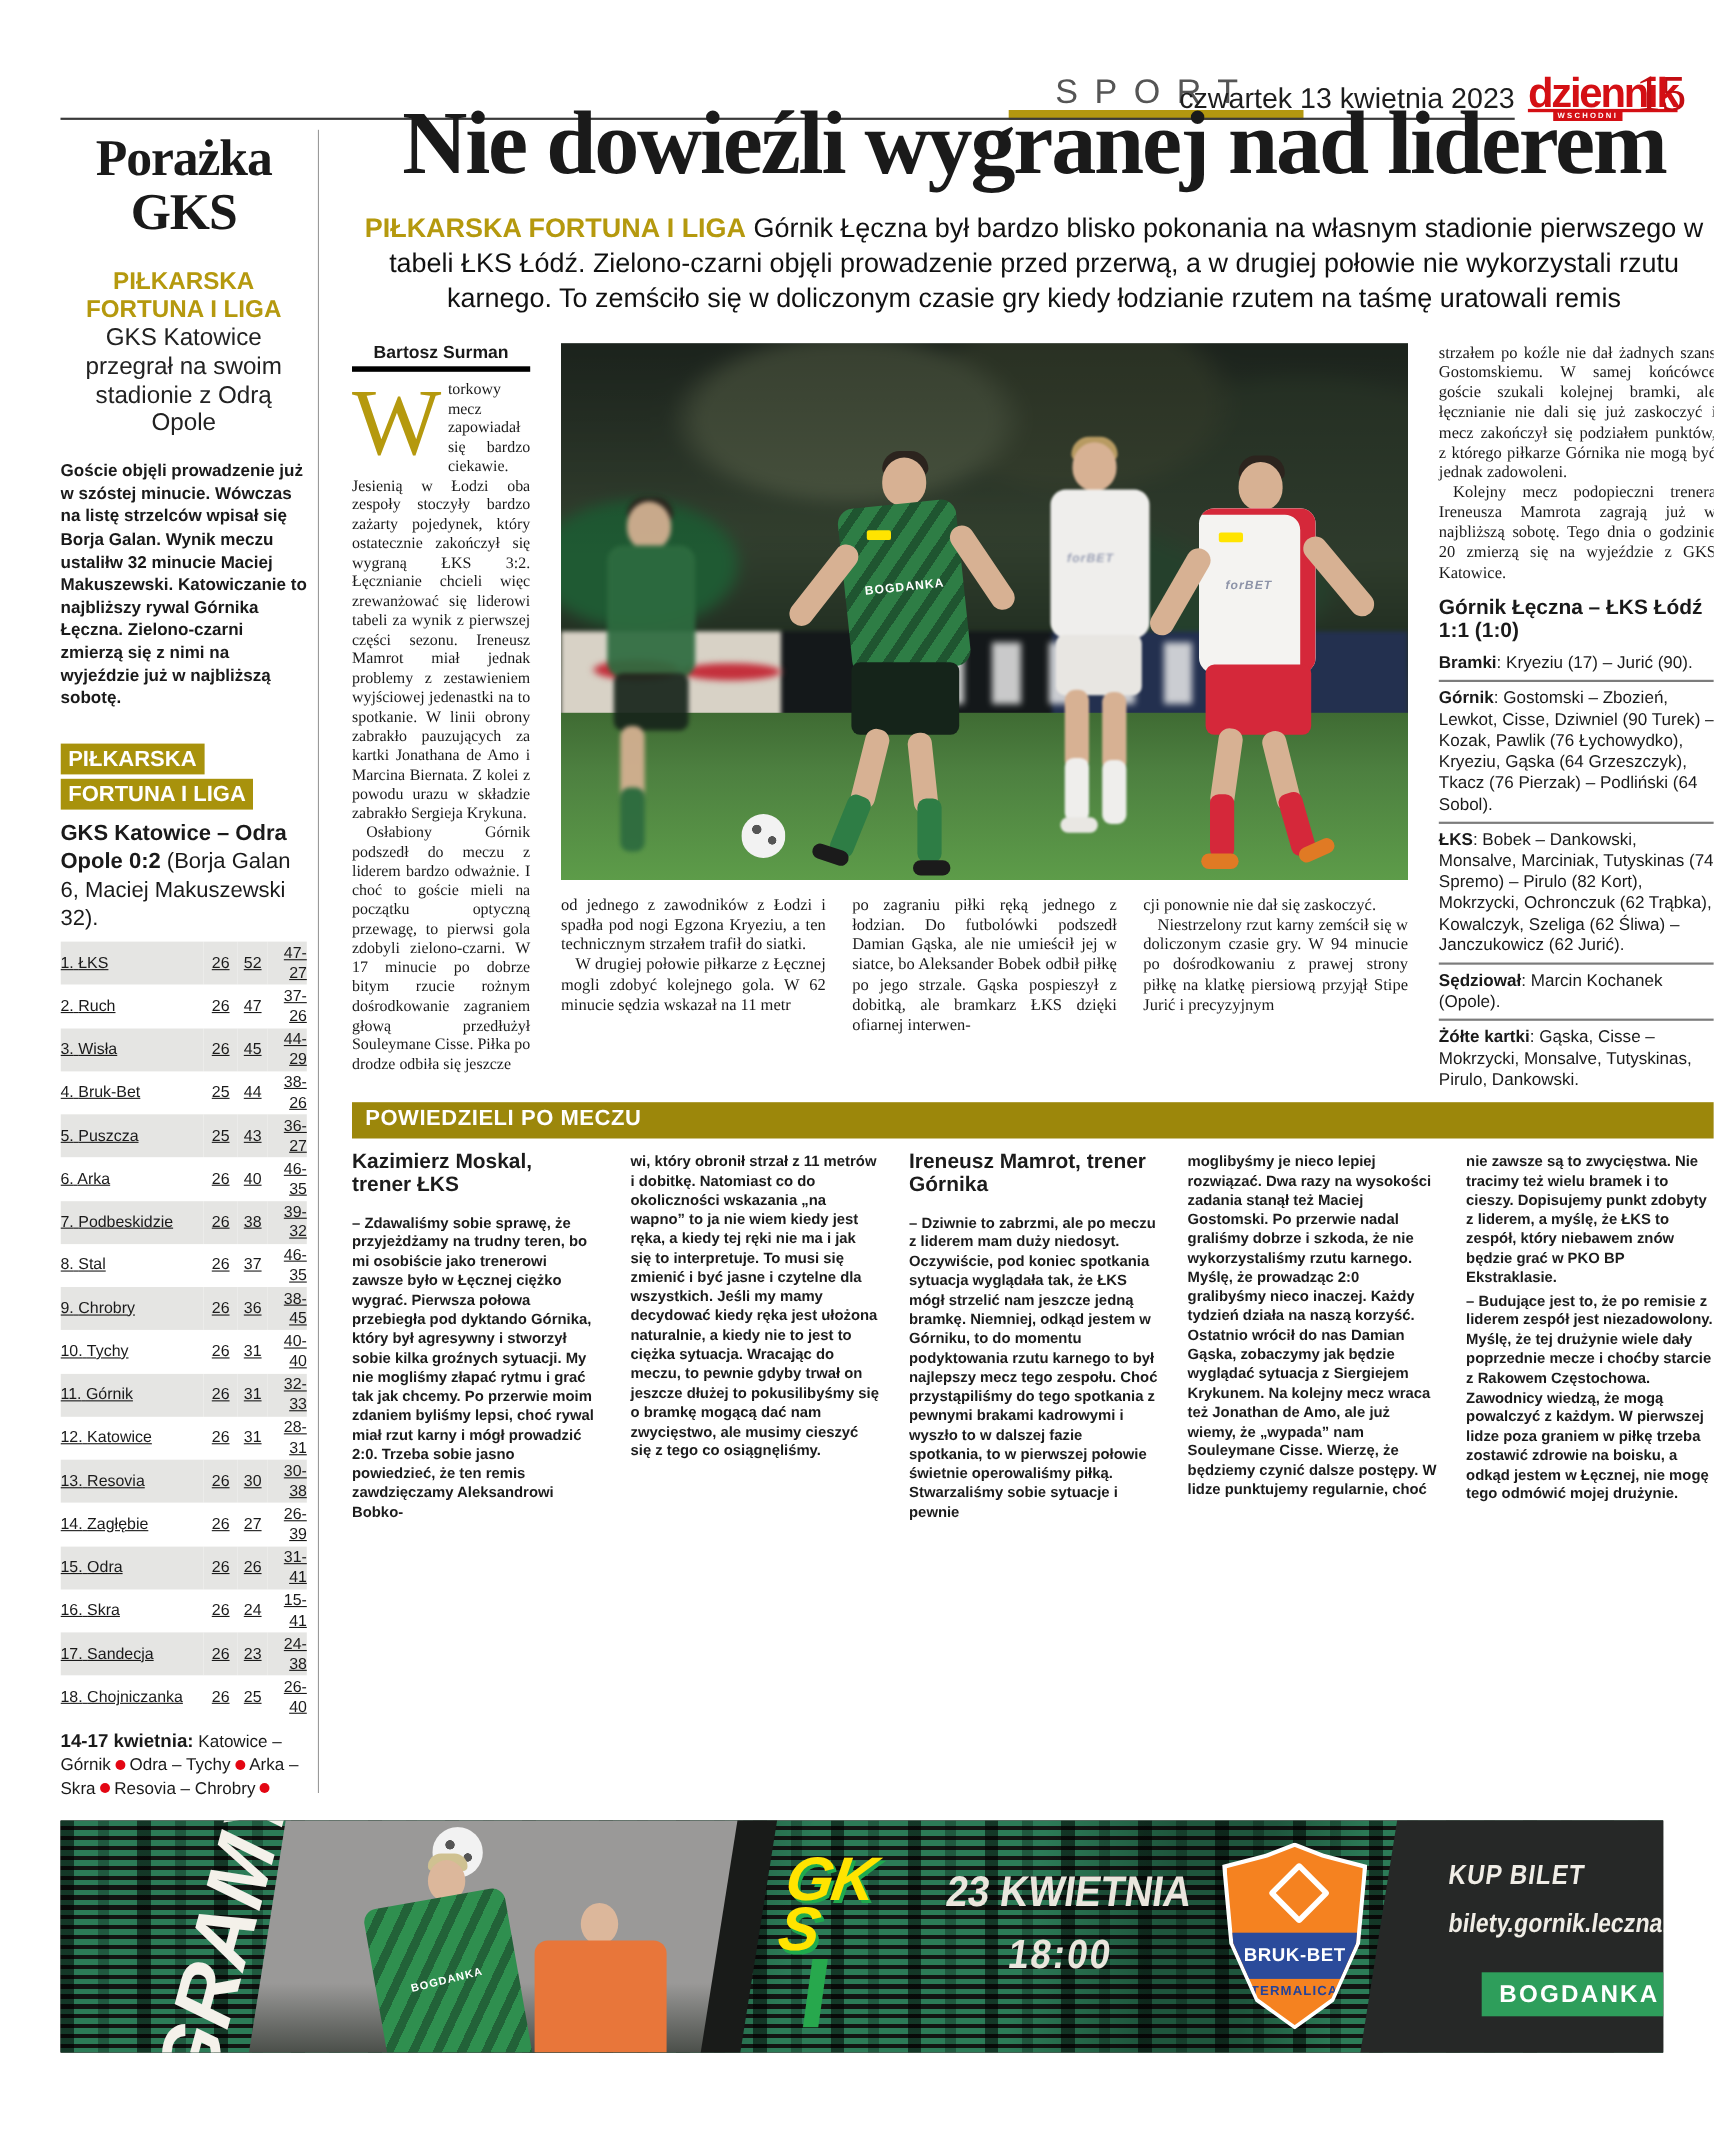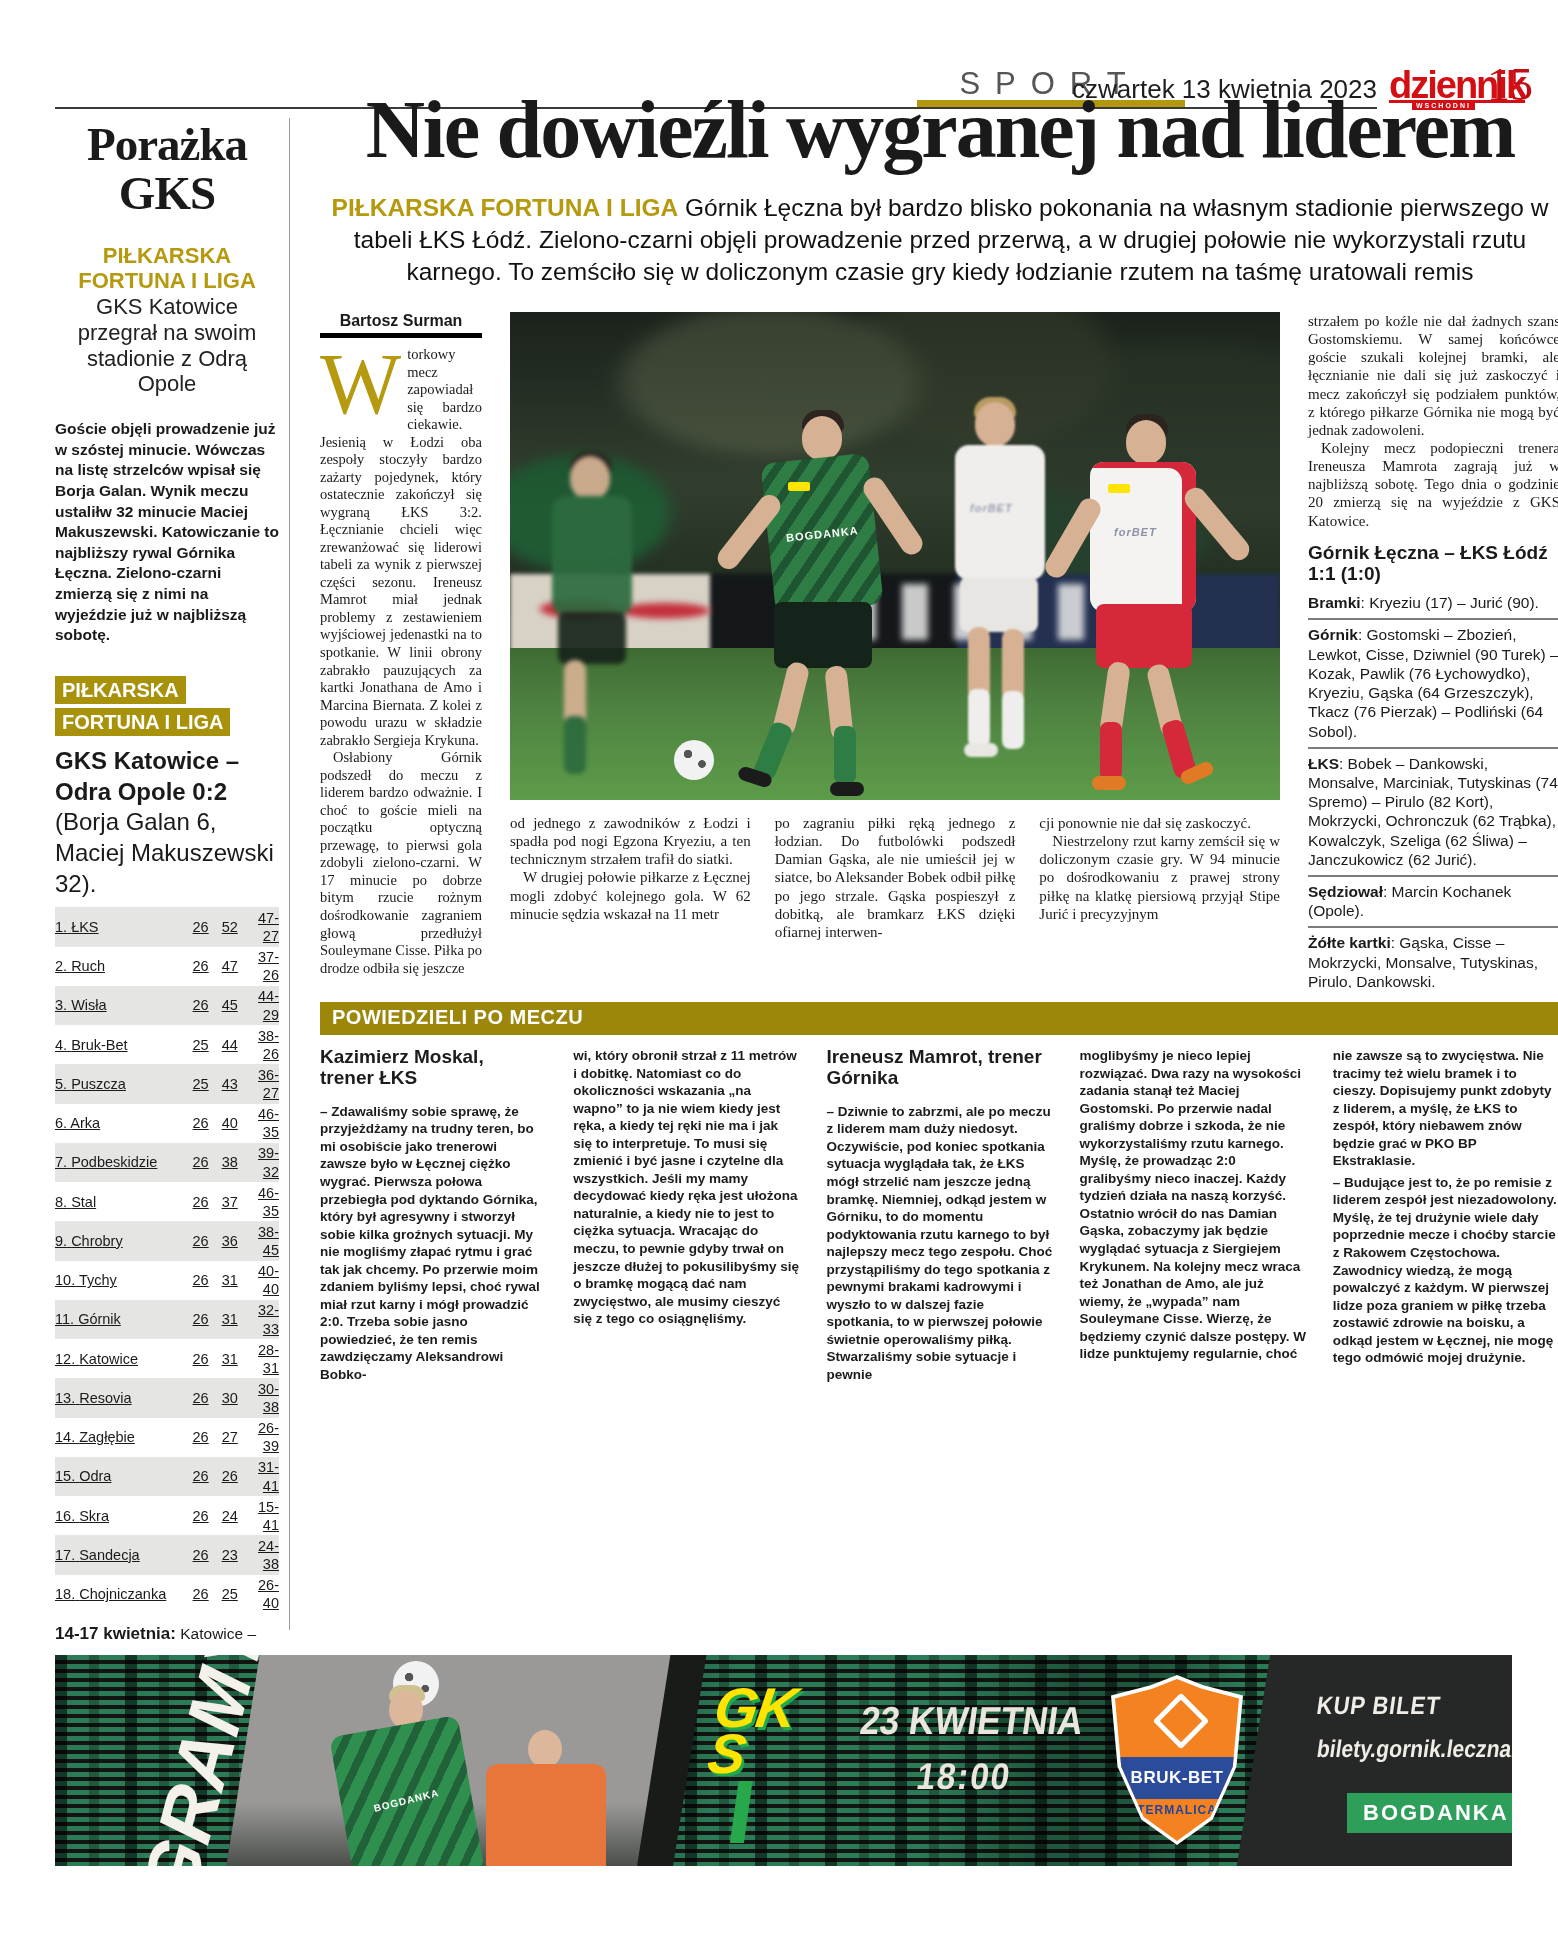--- a/index.html
+++ b/index.html
@@ -21,21 +21,21 @@
   .leftcol{position:absolute;left:55px;top:120px;width:224px;height:1520px;overflow:hidden;}
   .vdiv{position:absolute;left:289px;top:118px;width:1px;height:1512px;background:#9a9a9a;}
   .lc-head{font-family:"Liberation Serif",serif;font-weight:bold;font-size:47px;line-height:1.05;
         text-align:center;letter-spacing:-1px;}
   .lc-sub{margin-top:24px;text-align:center;font-size:22px;line-height:1.17;font-weight:300;color:#222;}
   .lc-sub .gold{color:#b5990e;font-weight:bold;}
   .lc-intro{margin-top:22px;font-weight:bold;font-size:15.5px;line-height:1.33;}
   .lc-label{margin-top:28px;font-size:20px;font-weight:bold;line-height:1.6;}
   .lc-label span{background:#a8920c;color:#fff;padding:3px 7px;-webkit-box-decoration-break:clone;
         box-decoration-break:clone;}
-  .lc-result{margin-top:8px;font-size:24px;line-height:1.28;}
+  .lc-result{margin-top:8px;font-size:20px;line-height:1.28;}
   .standings{width:100%;border-collapse:collapse;font-size:14.5px;margin-top:8px;text-decoration:underline;}
   .standings tr:nth-child(odd){background:#e5e5e3;}
   .standings td{padding:1.5px 0;line-height:1.25;}
   .standings .tn{width:58%;} .standings .tm{width:14%;text-align:center;}
   .standings .tp{width:12%;text-align:center;} .standings .tg{width:16%;text-align:right;}
   .lc-sched{margin-top:8px;font-size:15.5px;line-height:1.38;}
   .lc-sched b{font-size:17px;}
   .dot{display:inline-block;width:9px;height:9px;border-radius:50%;background:#e30613;
         margin:0 4px 2px 4px;vertical-align:middle;}
   

